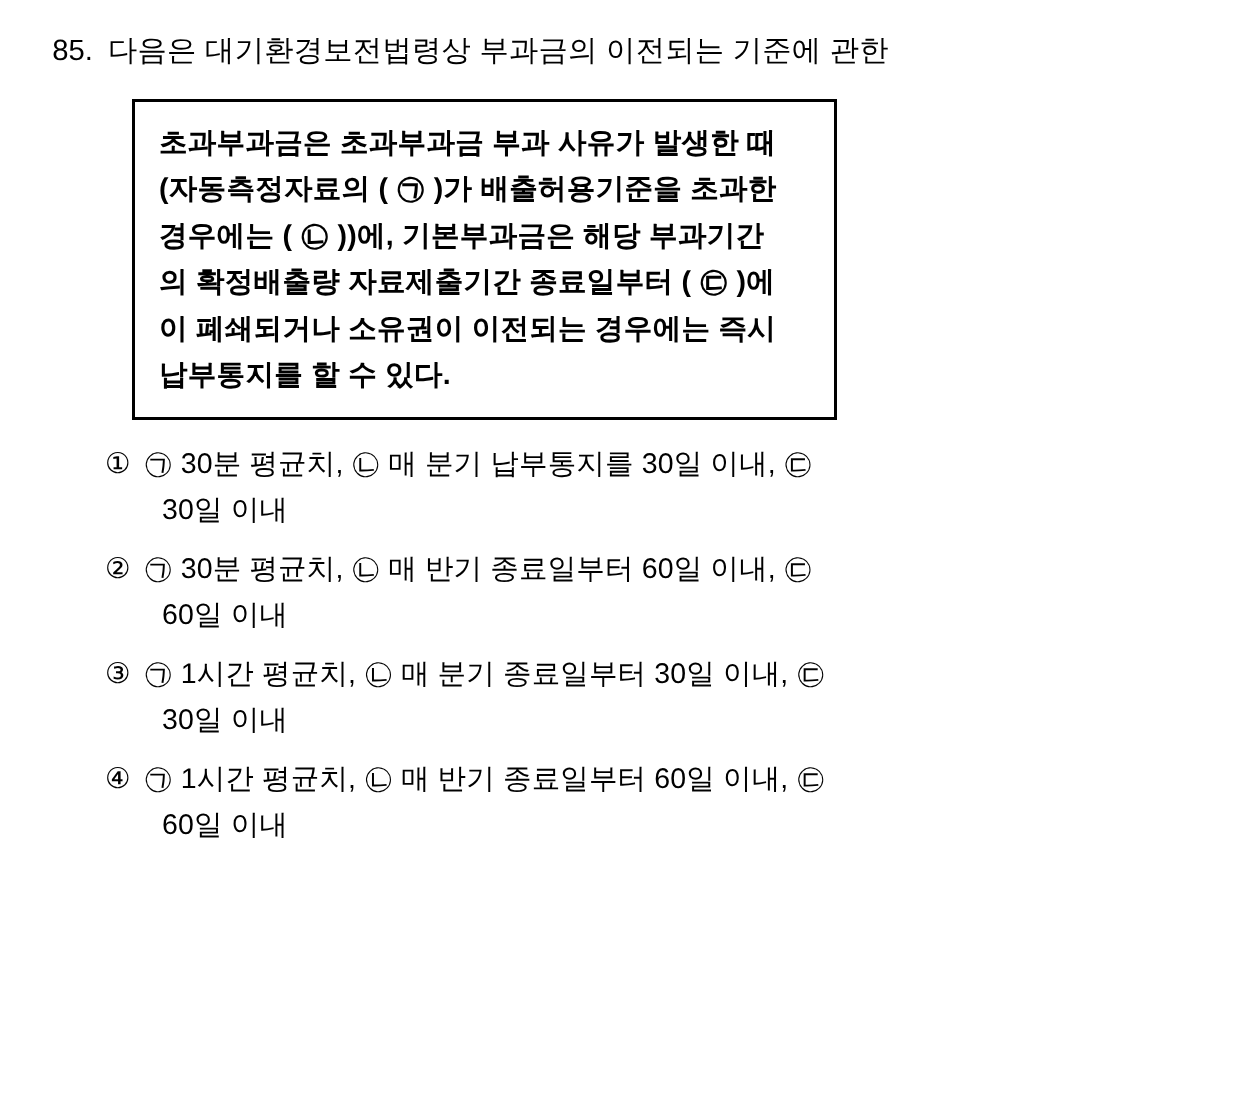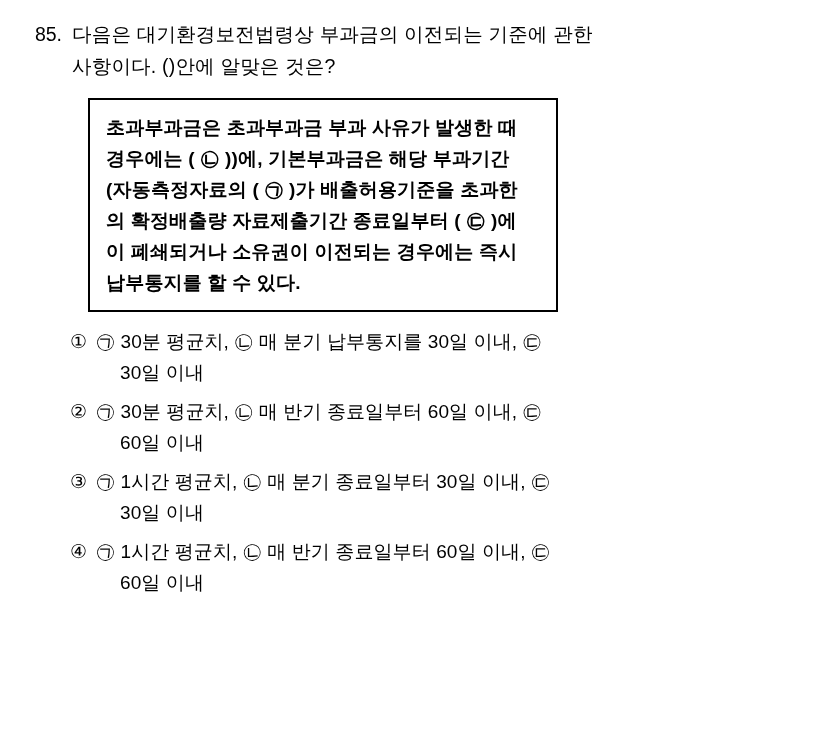--- a/index.html
+++ b/index.html
@@ -80,40 +80,39 @@
     width: 26px;
     font-size: 19px;
     line-height: 31px;
   }
   .choice-body {
     flex: 1 1 auto;
     letter-spacing: 0.1px;
   }
   .choice-body .cont {
     display: block;
-    margin-left: 24px;
+    margin-left: 12px;
   }
 </style>
 </head>
 <body>
 
 <div class="page">
 
   <div class="question">
     <div class="q-number">85.</div>
     <div class="q-text">
       <span>다음은 대기환경보전법령상 부과금의 이전되는 기준에 관한</span>
-      <span class="line2">사항이다. ()안에 알맞은 것은?</span>
     </div>
   </div>
 
   <div class="passage-box">
     <p>초과부과금은 초과부과금 부과 사유가 발생한 때</p>
+    <p>(자동측정자료의 ( ㉠ )가 배출허용기준을 초과한</p>
     <p>경우에는 ( ㉡ ))에, 기본부과금은 해당 부과기간</p>
-    <p>(자동측정자료의 ( ㉠ )가 배출허용기준을 초과한</p>
     <p>의 확정배출량 자료제출기간 종료일부터 ( ㉢ )에</p>
     <p>이 폐쇄되거나 소유권이 이전되는 경우에는 즉시</p>
     <p>납부통지를 할 수 있다.</p>
   </div>
 
   <div class="choices">
 
     <div class="choice">
       <div class="choice-marker">①</div>
       <div class="choice-body">

